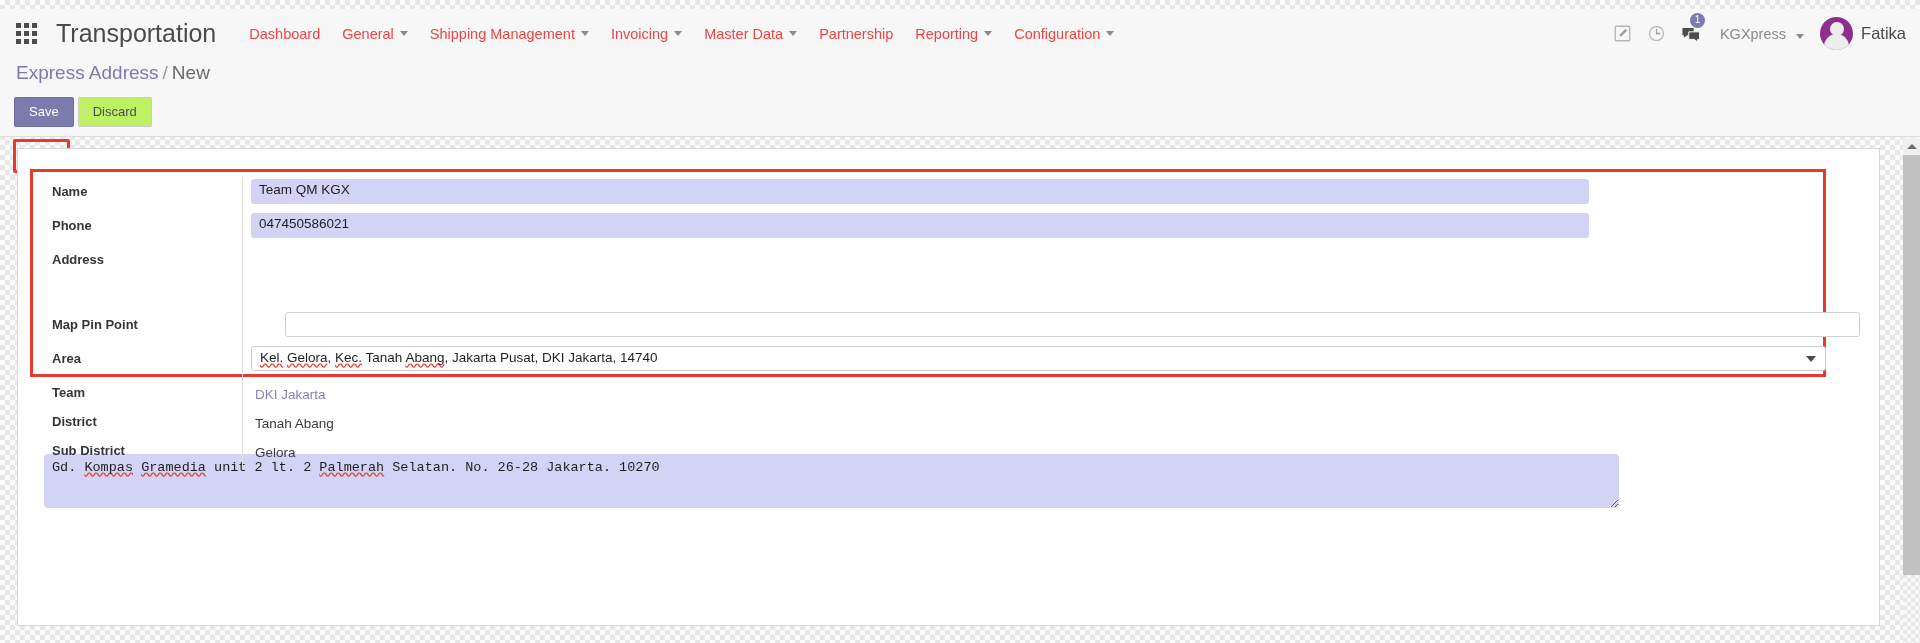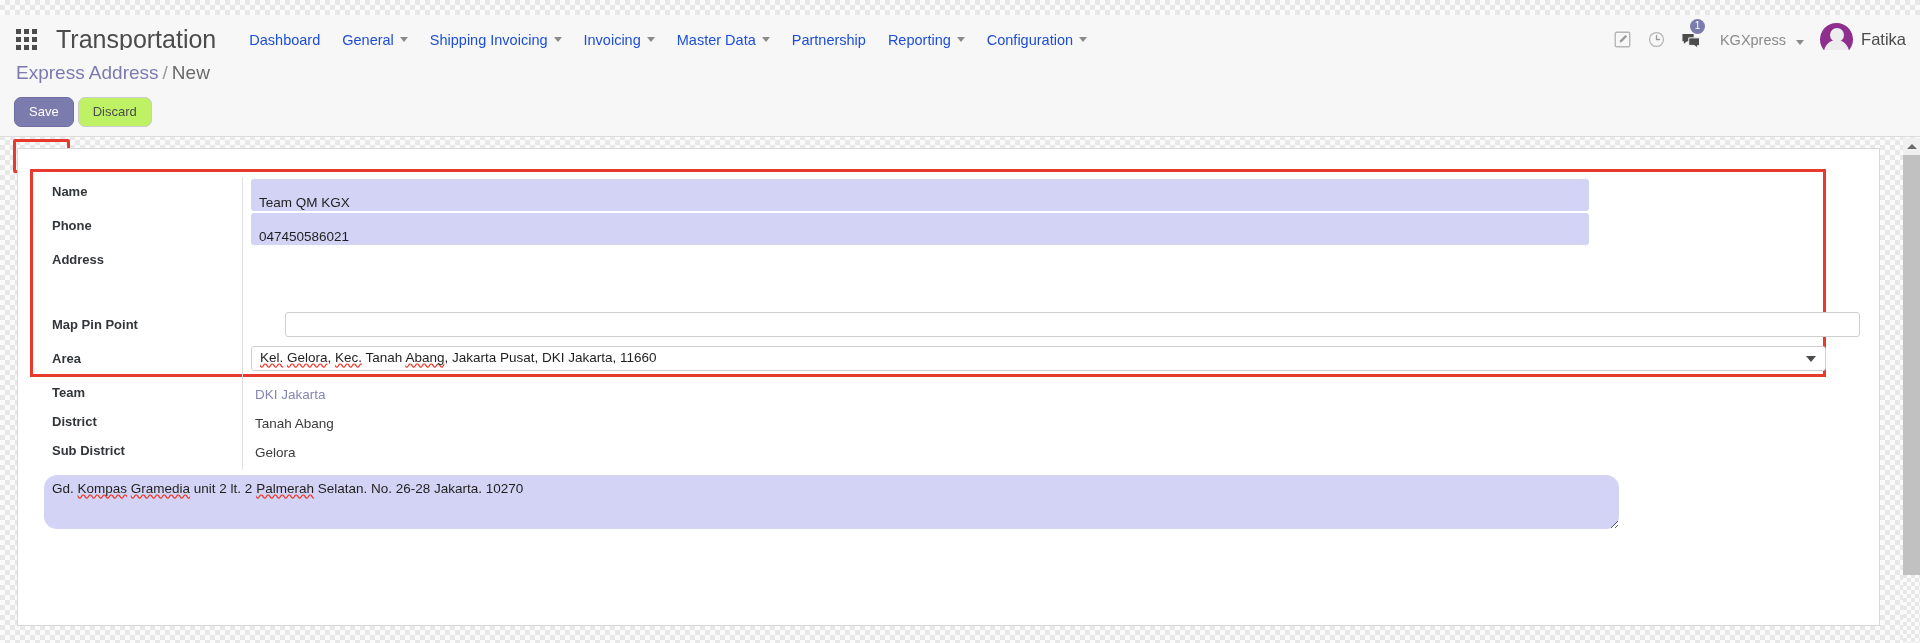--- a/index.html
+++ b/index.html
@@ -12,21 +12,21 @@
   body {
     background-image:
       linear-gradient(45deg, #e8e8e8 25%, transparent 25%, transparent 75%, #e8e8e8 75%, #e8e8e8),
       linear-gradient(45deg, #e8e8e8 25%, #fbfbfb 25%, #fbfbfb 75%, #e8e8e8 75%, #e8e8e8);
     background-size: 10px 10px;
     background-position: 0 0, 5px 5px;
   }
 
   
   .navbar {
-    position: absolute; top: 15px; left: 0;
+    position: absolute; top: 9px; left: 0;
     width: 1920px; height: 50px;
     background: #f7f7f7;
     border-bottom: 1px solid #dfdcdc;
     display: flex; align-items: center;
   }
   .apps-grid {
     width: 24px; height: 24px;
     margin-left: 14px; margin-right: 10px;
     display: grid;
     grid-template-columns: repeat(3, 5px);
@@ -36,21 +36,21 @@
     cursor: pointer;
   }
   .apps-grid i { display:block; width:5px; height:5px; background:#4c4c4c; }
   .brand {
     font-size: 25px; color: #4b4b4b; font-weight: 400;
     margin-right: 22px; margin-left: 8px;
     white-space: nowrap; cursor: pointer;
   }
   .menu { display: flex; align-items: center; height: 100%; }
   .menu-item {
-    font-size: 14.5px; color: #1d4ed8;
+    font-size: 14.5px; color: #ef4444;
     padding: 0 11px; height: 100%;
     display: flex; align-items: center;
     white-space: nowrap; cursor: pointer;
   }
   .caret {
     display:inline-block; margin-left: 6px;
     width:0;height:0;border-left:4px solid transparent;
     border-right:4px solid transparent;border-top:5px solid #8a8a8a;
   }
   .nav-right {
@@ -103,21 +103,21 @@
     position: absolute; left: 16px; top: 12px;
     font-size: 19px; color: #777;
   }
   .breadcrumb .crumb-link { color: #7a7ab0; cursor: pointer; }
   .breadcrumb .sep { color: #9a9a9a; margin: 0 4px; }
   .breadcrumb .crumb-cur { color: #6b6b6b; }
 
   .btn-row { position: absolute; left: 14px; top: 47px; display: flex; }
   .btn {
     font-size: 13px; padding: 6px 14px;
-    border-radius: 7px; cursor: pointer; line-height: 16px;
+    border-radius: 2px; cursor: pointer; line-height: 16px;
   }
   .btn-save {
     background: #7c7bad; color: #fff; border: 1px solid #6f6ea3;
   }
   .btn-discard {
     background: #bef264; color: #4c4c4c; border: 1px solid #ccc;
     margin-left: 4px;
   }
   .hl-save {
     position: absolute; left: 13px; top: 89px;
@@ -149,33 +149,32 @@
     padding-top: 7px; padding-left: 16px;
     border-right: 1px solid #e0e0e0;
     min-height: 34px;
   }
   .fvalue { flex: 1 1 auto; padding-left: 8px; padding-top: 2px; }
 
   .inp {
     width: 1338px; height: 25px;
     background: #d3d3f5; border: none; border-radius: 3px;
     font-size: 13.5px; color: #1f1f1f;
-    padding: 16px 8px; outline: none;
+    padding: 3px 8px; outline: none;
     font-family: "Liberation Sans", sans-serif;
     display: block;
   }
   .inp-area {
     width: 1575px; height: 54px;
-    background: #d3d3f5; border: none; border-radius: 13px;
+    background: #d3d3f5; border: none; border-radius: 4px;
     font-size: 13.5px; color: #1f1f1f;
     padding: 5px 8px; outline: none; resize: both;
-    font-family: Liberation Sans, sans-serif;
+    font-family: Liberation Mono, monospace;
     line-height: 17px; overflow: hidden;
     display: block;
-    margin-top: 21px;
   }
   .spell { text-decoration: underline wavy #e8392e; text-decoration-skip-ink: none; }
 
   .inp-white {
     width: 1575px; height: 25px;
     background: #fff; border: 1px solid #cfcfcf; border-radius: 3px;
     font-size: 13.5px; color: #1f1f1f;
     padding: 3px 8px; outline: none;
     font-family: "Liberation Sans", sans-serif;
     display: block;
@@ -262,21 +261,21 @@
 
   <div class="menu">
     <div class="menu-item">
       <span>Dashboard</span>
     </div>
     <div class="menu-item">
       <span>General</span>
       <span class="caret"></span>
     </div>
     <div class="menu-item">
-      <span>Shipping Invoicing</span>
+      <span>Shipping Management</span>
       <span class="caret"></span>
     </div>
     <div class="menu-item">
       <span>Invoicing</span>
       <span class="caret"></span>
     </div>
     <div class="menu-item">
       <span>Master Data</span>
       <span class="caret"></span>
     </div>
@@ -379,21 +378,21 @@
         <div class="flabel">Map Pin Point</div>
         <div class="fvalue">
           <div class="inp-white"></div>
         </div>
       </div>
 
       <div class="frow r-area">
         <div class="flabel">Area</div>
         <div class="fvalue">
           <div class="select-wrap">
-            <div class="inp-select"><span class="spell">Kel.</span><span> </span><span class="spell">Gelora</span><span>, </span><span class="spell">Kec.</span><span> Tanah </span><span class="spell">Abang</span><span>, Jakarta Pusat, DKI Jakarta, 11660</span></div>
+            <div class="inp-select"><span class="spell">Kel.</span><span> </span><span class="spell">Gelora</span><span>, </span><span class="spell">Kec.</span><span> Tanah </span><span class="spell">Abang</span><span>, Jakarta Pusat, DKI Jakarta, 14740</span></div>
             <div class="sel-caret"></div>
           </div>
         </div>
       </div>
 
       <div class="frow r-ro">
         <div class="flabel">Team</div>
         <div class="fvalue">
           <div class="ro-value ro-link">DKI Jakarta</div>
         </div>

